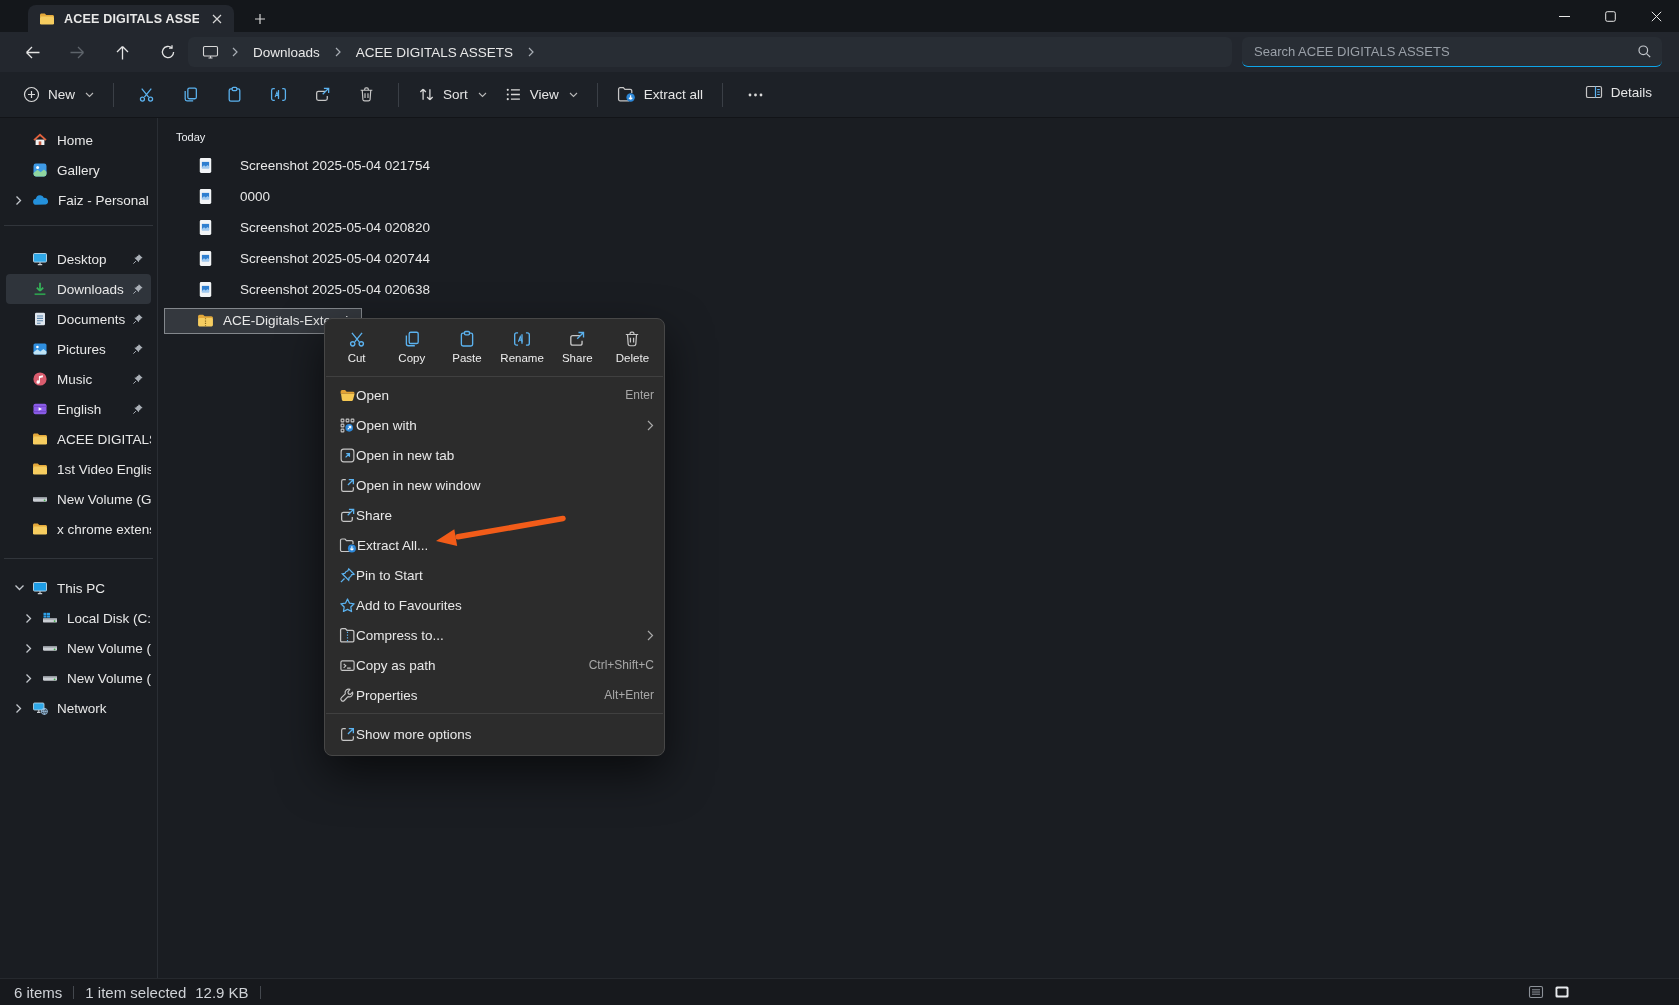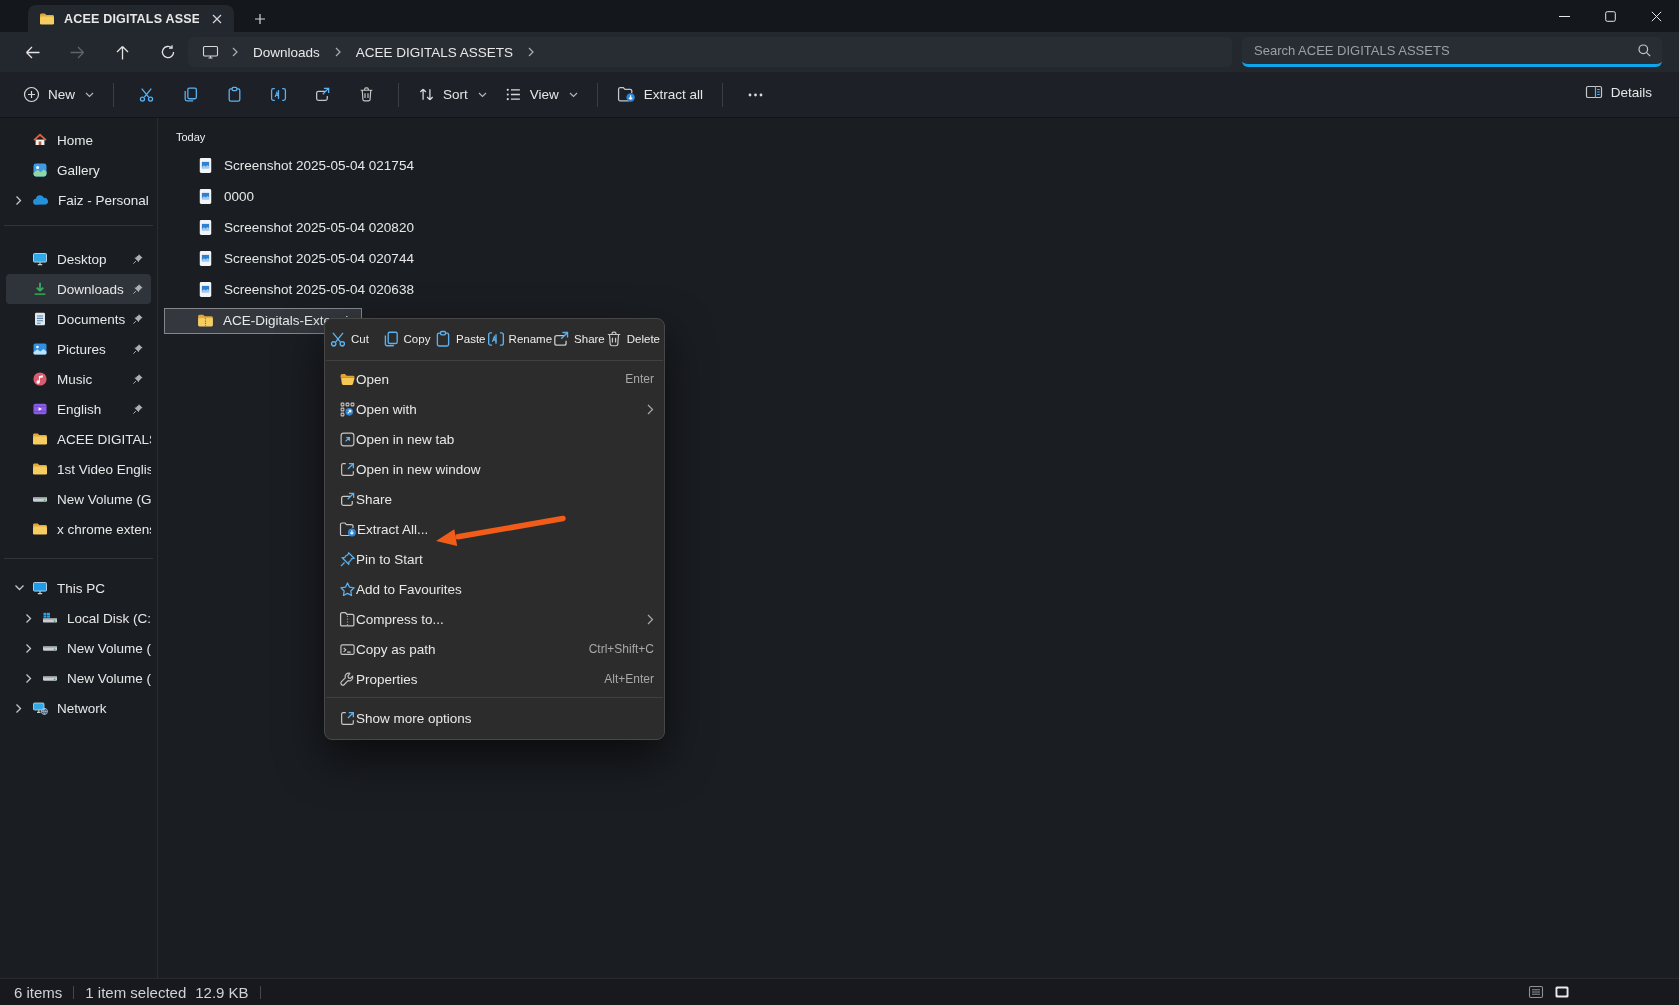--- a/index.html
+++ b/index.html
@@ -30,21 +30,21 @@
   .nav-btns { position:absolute; left:10px; top:4px; height:32px; display:flex; }
   .nav-btn { width:45px; height:32px; display:flex; align-items:center; justify-content:center; border-radius:4px; }
   #breadcrumb-bar {
     position:absolute; left:188px; top:5px; width:1044px; height:30px;
     background:#282d34; border-radius:6px; display:flex; align-items:center; padding:0 10px; gap:4px;
   }
   .crumb { padding:2px 6px; border-radius:4px; white-space:nowrap; }
   .crumb-chev { padding:0 4px; }
   #search-box {
     position:absolute; left:1242px; top:5px; width:420px; height:30px;
-    background:#282d34; border-radius:6px; border-bottom:3px solid #0ea5e9;
+    background:#282d34; border-radius:6px; border-bottom:1px solid #0ea5e9;
     display:flex; align-items:center; padding:0 10px;gap:16px;
   }
   #search-box input {
     flex:1; background:transparent; border:none; outline:none; color:#d6d9dd;
     font-family:"Liberation Sans",sans-serif; font-size:13px;
   }
   #search-box input::placeholder { color:#9aa0a8; opacity:1; }
 
   
   #toolbar {
@@ -68,36 +68,36 @@
   .srow .chev { width:26px; display:flex; justify-content:center; }
   .srow .lbl { margin-left:9px; white-space:nowrap; overflow:hidden; flex:1; }
   .srow .pin { margin-left:auto; margin-right:7px; }
   .sdivider { height:1px; background:#31353b; margin:10px 4px 18px; }
   .sdivider2 { height:1px; background:#31353b; margin:14px 4px 14px; }
 
   
   #content { position:absolute; left:159px; top:118px; width:1520px; height:860px; padding-top:6px; }
   #group-header { height:26px; display:flex; align-items:center; padding-left:17px; font-size:11px; color:#eceff2; }
   .frow { display:flex; align-items:center; height:31px; margin-left:5px; padding-left:33px; width:420px; }
-  .frow .fname { margin-left:10px; white-space:nowrap; }
+  .frow .fname { margin-left:26px; white-space:nowrap; }
   #selected-row-wrap { height:31px; margin-left:5px; display:flex; align-items:center; }
   #selected-row {
     width:198px; height:26px; background:#34383e; border:1px solid #83878c;
     display:flex; align-items:center; padding-left:32px; overflow:hidden;
   }
   #selected-row .fname { margin-left:9px; white-space:nowrap; }
 
   
   #context-menu {
     position:absolute; left:324px; top:318px; width:341px; z-index:40;
     background:#2c2c2c; border:1px solid #474747; border-radius:8px;
     box-shadow:0 18px 45px rgba(0,0,0,.6); padding-bottom:4px; overflow:hidden;
   }
   #quick-actions { display:flex; padding:7px 4px 5px; }
-  .qa { flex:1; display:flex; flex-direction:row; align-items:center; gap:4px; padding:4px 0; border-radius:4px; }
+  .qa { flex:1; display:flex; flex-direction:column; align-items:center; gap:4px; padding:4px 0; border-radius:4px; }
   .qa .qa-lbl { font-size:11.5px; color:#ededed; }
   .menu-sep { height:1px; background:#404040; margin:3px 1px; }
   .mi { height:30px; display:flex; align-items:center; padding:0 10px 0 14px; }
   .mi .mi-lbl { white-space:nowrap; }
   .mi .mi-right { margin-left:auto; color:#a8a8a8; font-size:12px; }
   .mi-footer { height:34px; }
 
   
   #arrow-overlay { position:absolute; left:420px; top:500px; z-index:60; pointer-events:none; }
 

